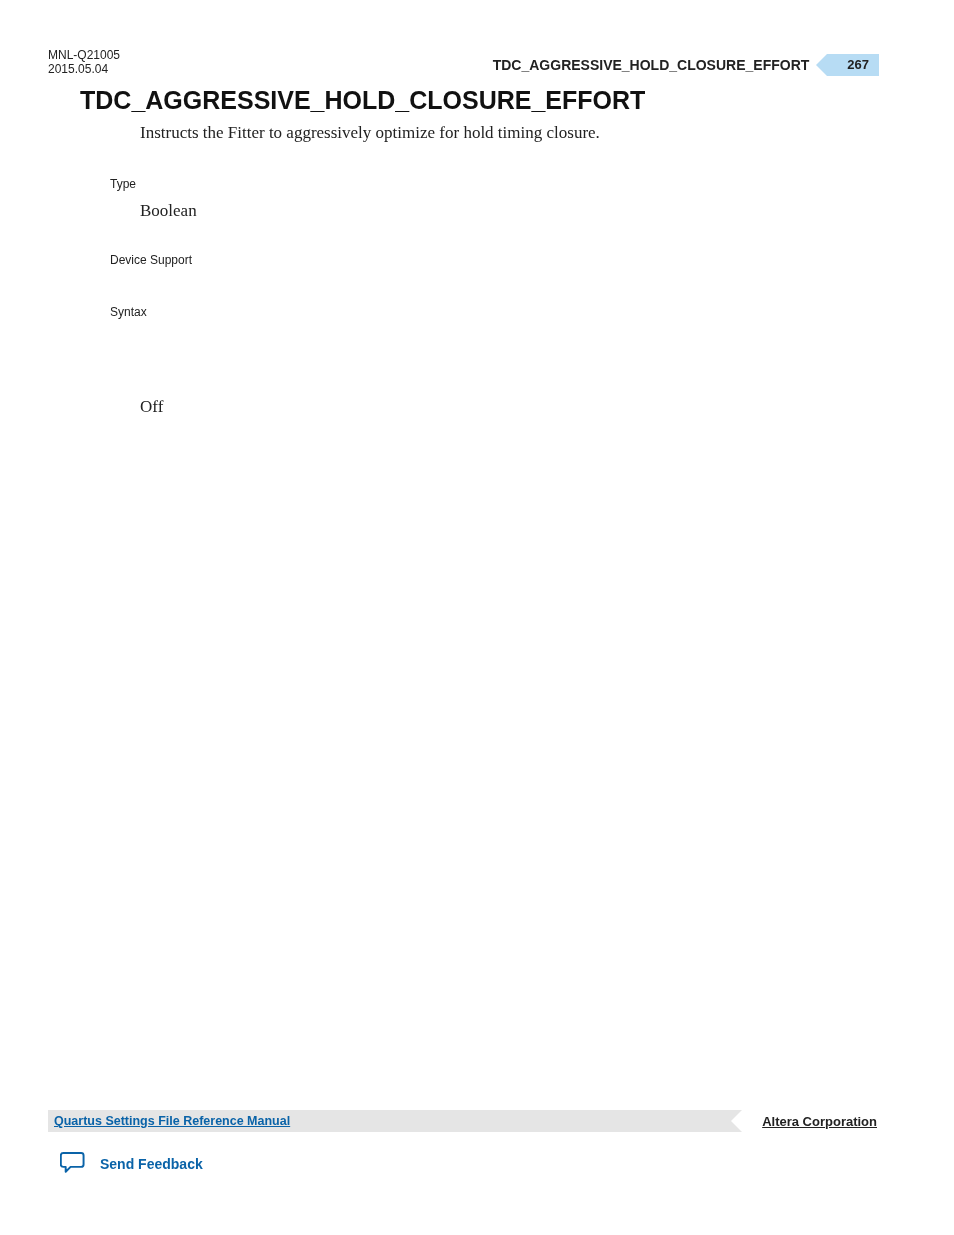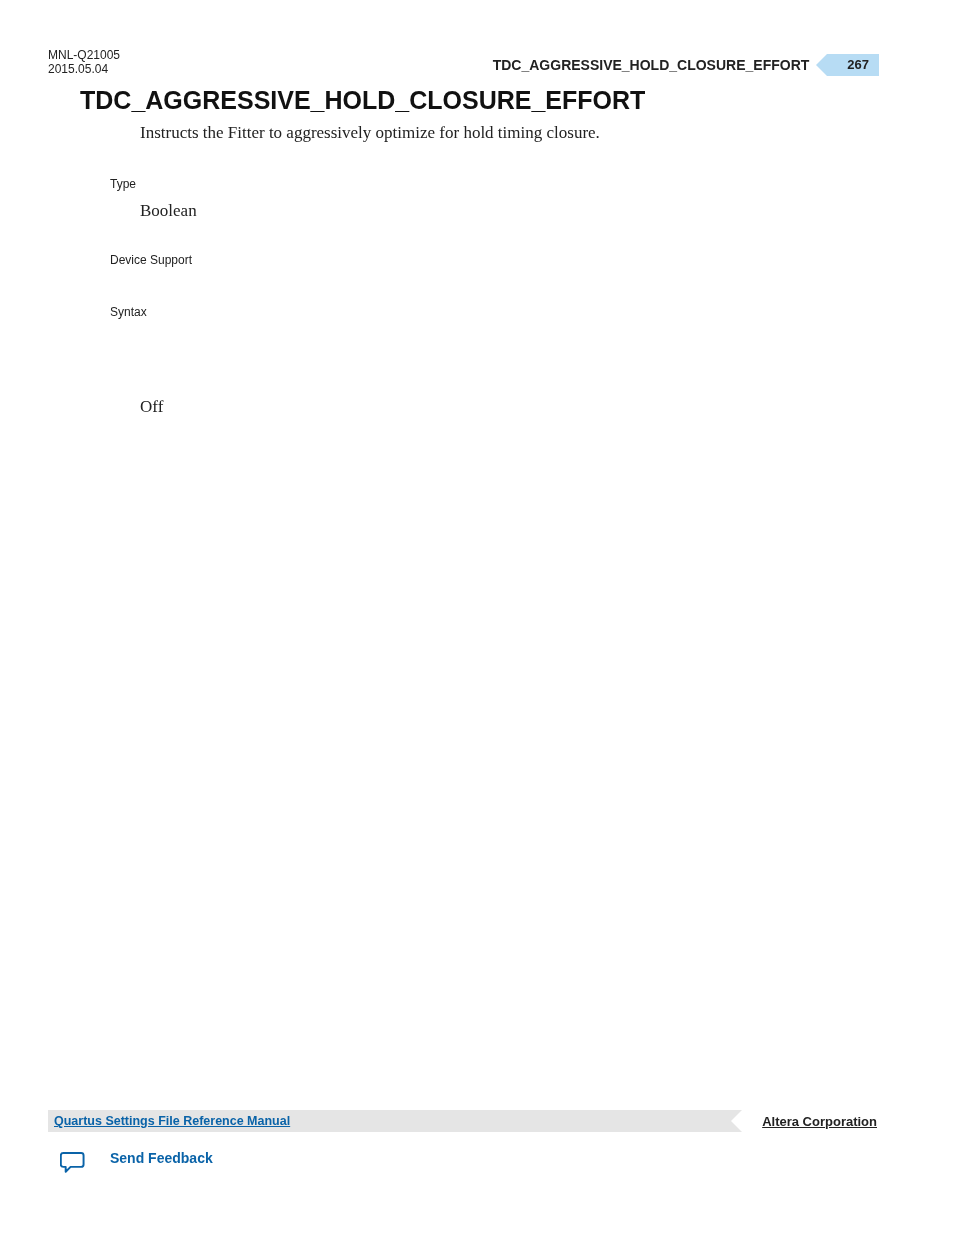--- a/index.html
+++ b/index.html
@@ -151,22 +151,22 @@
     padding-right:2px;
     text-decoration:underline;
   }
 
   
   .feedback {
     position: absolute;
     left: 60px;
     top: 1150px;
     display: flex;
-    align-items: flex-start;
-    gap: 24px;
+    align-items: center;
+    gap: 14px;
   }
   .feedback svg { width: 26px; height: 24px; }
   .feedback-text {
     font-weight: 700;
     font-size: 14px;
     color: #0a63a8;
   }
 </style>
 </head>
 <body>

